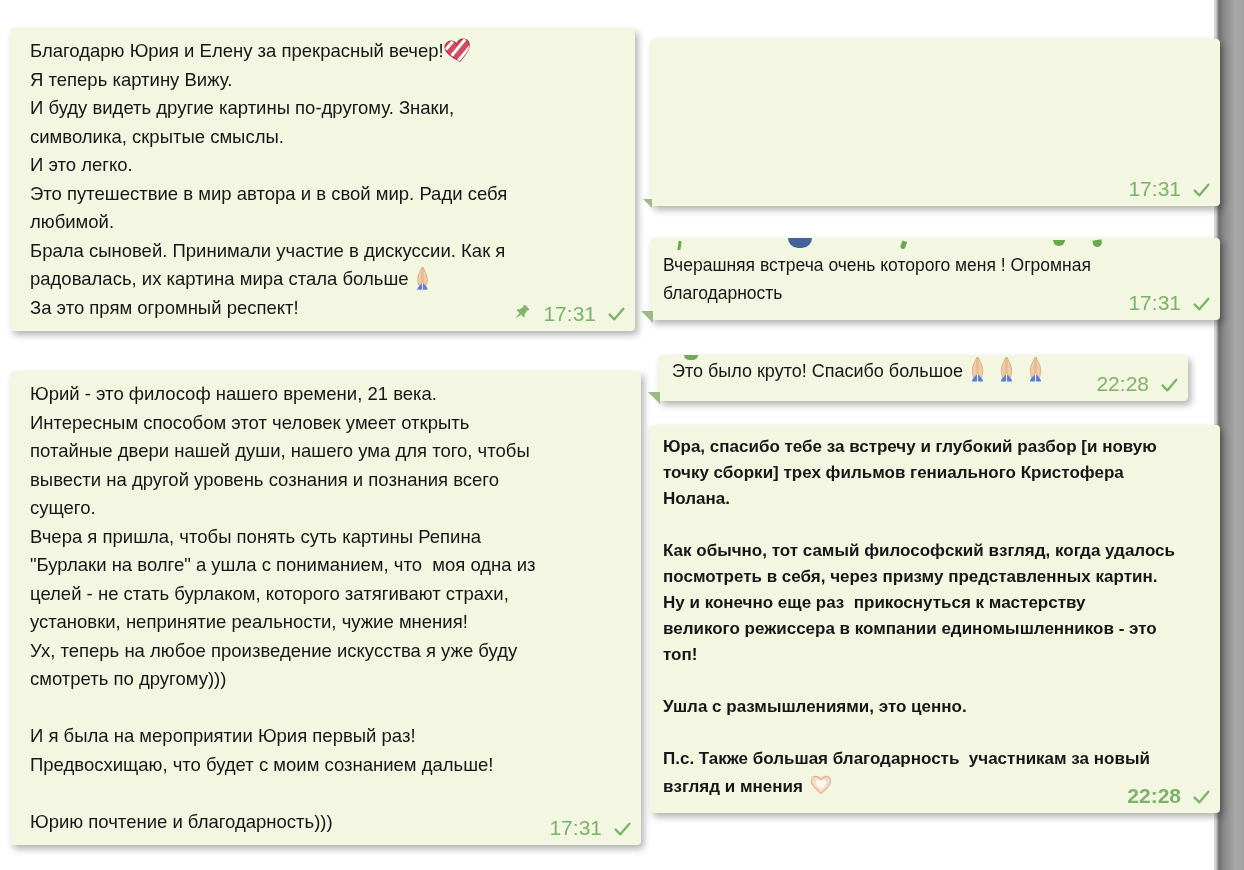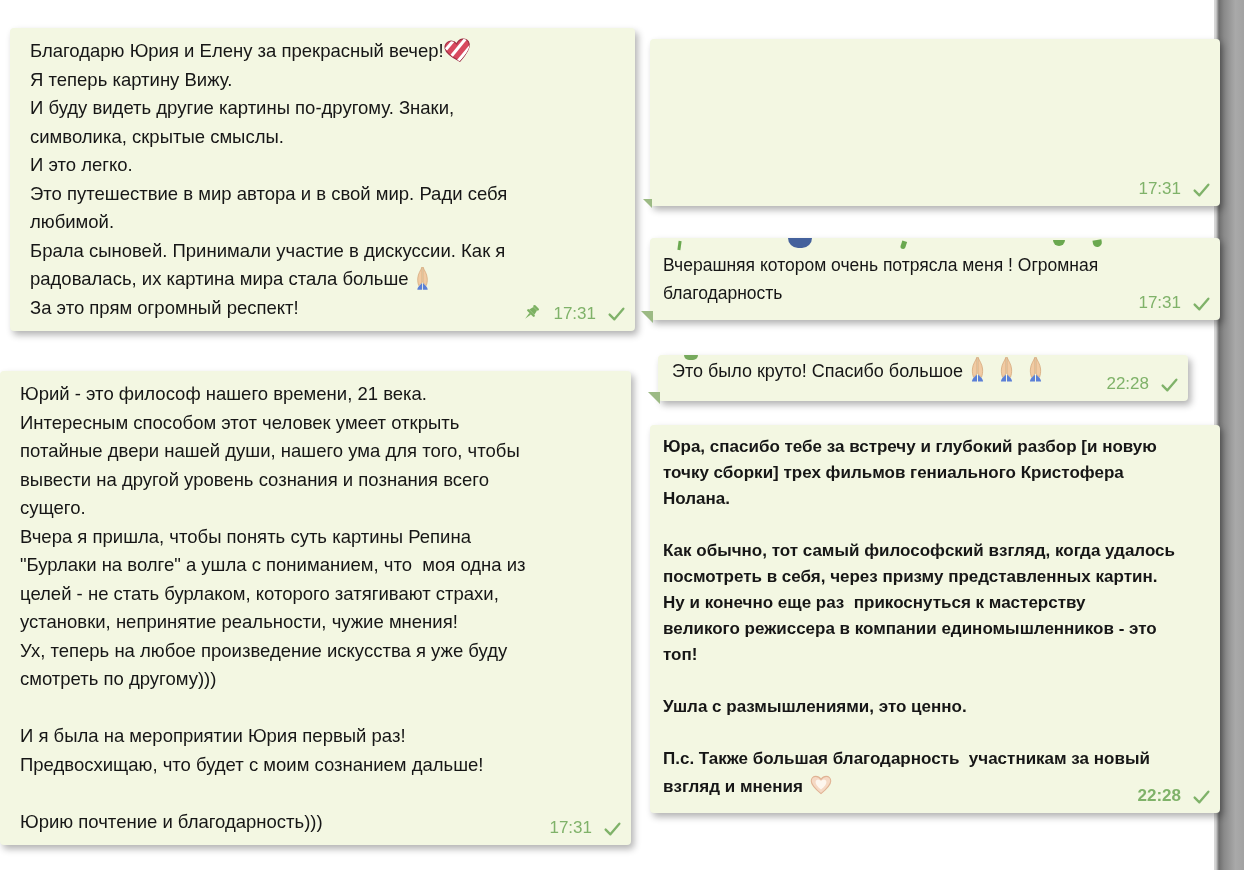--- a/index.html
+++ b/index.html
@@ -12,34 +12,34 @@
     position:absolute;
     background:#f3f7e2;
     border-radius:4px;
     box-shadow:3px 4px 7px rgba(0,0,0,.30);
     color:#161616;
     z-index:2;
   }
   .msg{white-space:pre-wrap;display:block;}
   .b-l1{left:10px;top:28px;width:625px;height:303px;padding:9px 0 0 20px;box-sizing:border-box;
         font-size:18.5px;line-height:28.5px;}
-  .b-l2{left:0;top:371px;width:631px;height:474px;padding:9px 0 0 20px;box-sizing:border-box;
+  .b-l2{left:10px;top:371px;width:631px;height:474px;padding:9px 0 0 20px;box-sizing:border-box;
         font-size:18.5px;line-height:28.5px;}
   .b-r1{left:650px;top:39px;width:570px;height:167px;padding:13px 0 0 13px;box-sizing:border-box;
         font-size:17.5px;line-height:28px;}
   .b-r2{left:650px;top:238px;width:570px;height:82px;padding:13px 0 0 13px;box-sizing:border-box;
         font-size:17.5px;line-height:28px;}
   .b-r3{left:658px;top:355px;width:530px;height:46px;padding:0 0 0 14px;box-sizing:border-box;
         font-size:18px;line-height:30px;}
   .b-r4{left:650px;top:425px;width:570px;height:388px;padding:9px 0 0 13px;box-sizing:border-box;
         font-size:17px;line-height:26px;font-weight:bold;}
   .meta{
     position:absolute;right:9px;bottom:7px;
     display:flex;align-items:center;gap:11px;
-    color:#7fb269;font-size:17px;line-height:20px;
+    color:#7fb269;font-size:21px;line-height:20px;
   }
   .emoji{display:inline-block;vertical-align:-7px;}
   .emoji-sm{display:inline-block;vertical-align:-6px;}
   
   .tail{
     position:absolute;width:0;height:0;z-index:1;
     border-top:12px solid #9cba84;
     border-left:12px solid transparent;
   }
   .tail.t-r1{left:-7px;bottom:-2px;border-top-width:9px;border-left-width:9px;}
@@ -157,21 +157,21 @@
   </span>
 </div>
 
 <div class="bubble b-r2">
   <span class="tail t-r2"></span>
   <span class="frag f1"></span>
   <span class="frag f2"></span>
   <span class="frag f3"></span>
   <span class="frag f4"></span>
   <span class="frag f5"></span>
-  <span class="msg">Вчерашняя котором очень потрясла меня ! Огромная
+  <span class="msg">Вчерашняя встреча очень которого меня ! Огромная
 благодарность</span>
   <span class="meta">
     <span>17:31</span>
     <svg width="19" height="19">
         <use href="#chk"></use>
       </svg>
   </span>
 </div>
 
 <div class="bubble b-r3">

